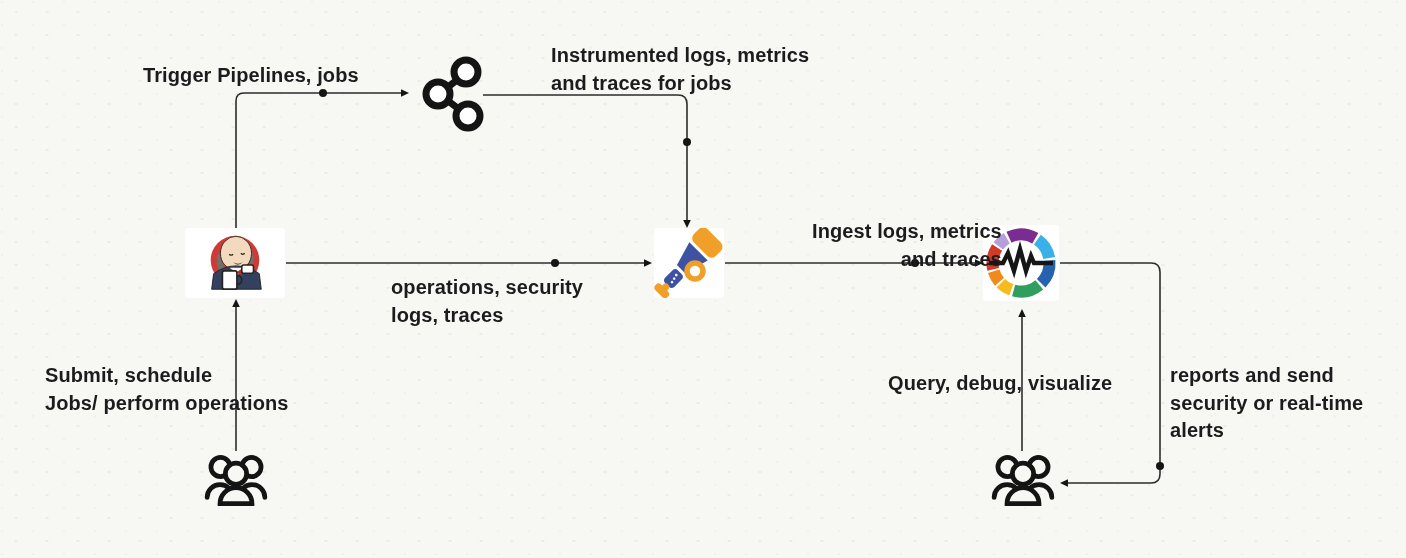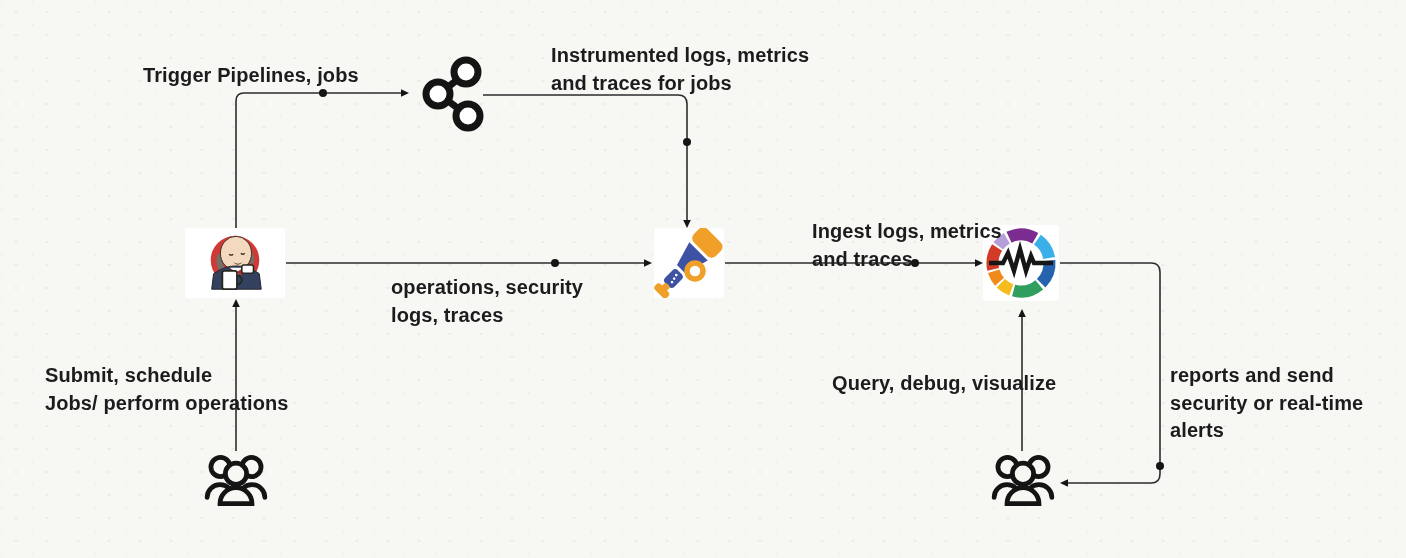--- a/index.html
+++ b/index.html
@@ -150,24 +150,24 @@
   </div>
 
   <div class="label" style="left:143px;top:62px;">Trigger Pipelines, jobs</div>
 
   <div class="label" style="left:551px;top:42px;">Instrumented logs, metrics
 and traces for jobs</div>
 
   <div class="label" style="left:391px;top:274px;">operations, security
 logs, traces</div>
 
-  <div class="label" style="left:812px;top:218px;">Ingest logs, metrics
+  <div class="label" style="left:812px;top:218px;text-align:right;">Ingest logs, metrics
 and traces</div>
 
   <div class="label" style="left:45px;top:362px;">Submit, schedule
 Jobs/ perform operations</div>
 
-  <div class="label" style="left:832px;top:370px;">Query, debug, visualize</div>
+  <div class="label" style="left:888px;top:370px;">Query, debug, visualize</div>
 
   <div class="label" style="left:1170px;top:362px;">reports and send
 security or real-time alerts</div>
 
 </div>
 
 </body></html>

